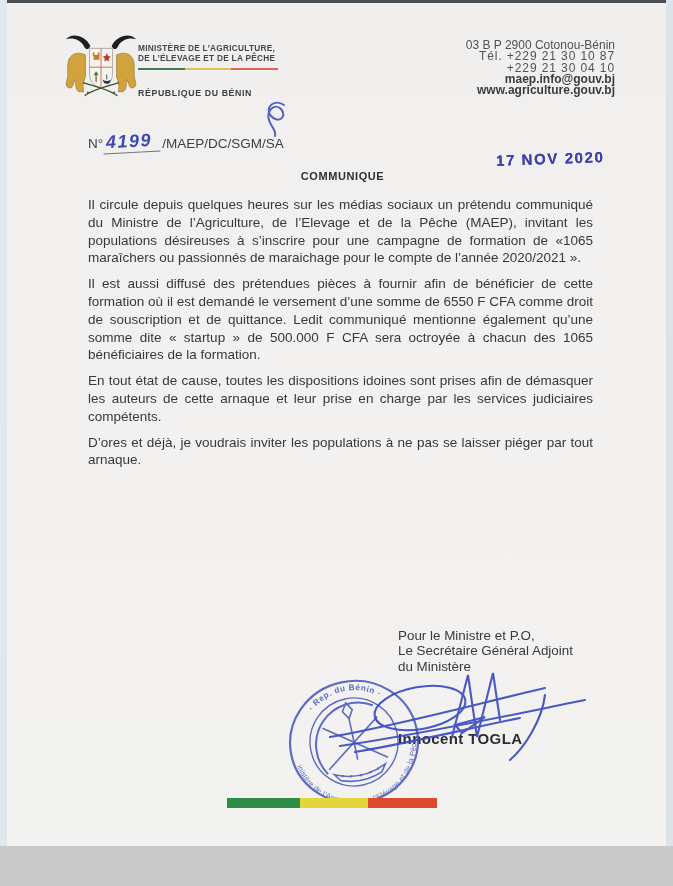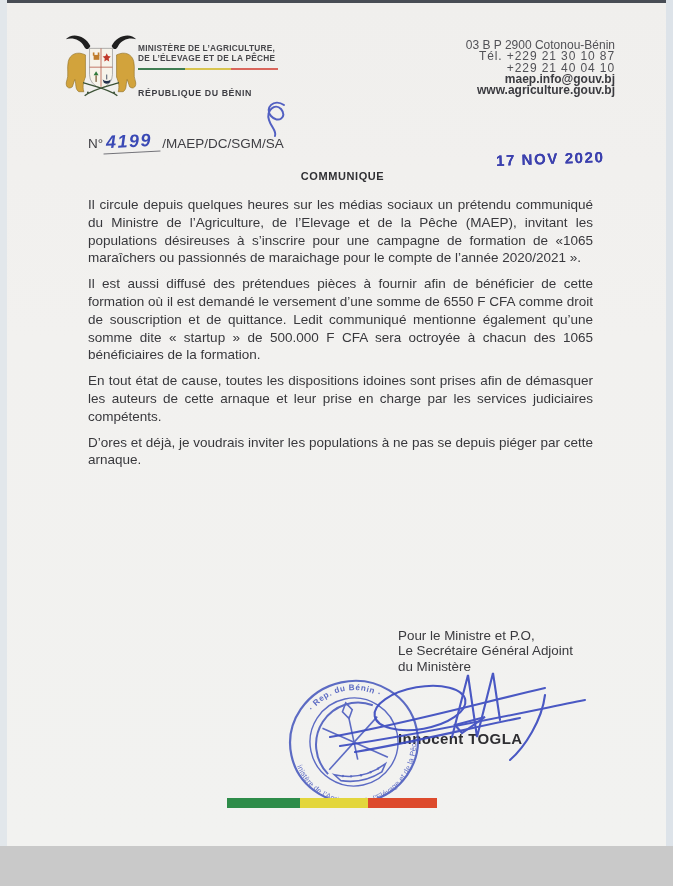--- a/index.html
+++ b/index.html
@@ -104,39 +104,39 @@
       <span class="seg" style="background: rgb(63, 125, 82);"></span>
       <span class="seg" style="background: rgb(216, 196, 79);"></span>
       <span class="seg" style="background: rgb(217, 102, 92);"></span>
     </div>
     <div class="republic">RÉPUBLIQUE DU BÉNIN</div>
   </div>
 
   <div class="contact">
     <div>03 B P 2900 Cotonou-Bénin</div>
     <div class="phone">Tél. +229 21 30 10 87</div>
-    <div class="phone">+229 21 40 04 10</div>
+    <div class="phone">+229 21 30 04 10</div>
     <div class="strong">maep.info@gouv.bj</div>
     <div class="strong">www.agriculture.gouv.bj</div>
   </div>
 
   <div class="refline"><span>N°</span><span class="refnum">4199</span><span>/MAEP/DC/SGM/SA</span></div>
   <svg class="paraph" viewBox="0 0 40 40" aria-hidden="true">
     <path d="M28,4 C18,-3 8,7 15,15 C22,23 32,16 25,8 C19,2 10,9 13,19 C15,26 21,30 19,35" fill="none" stroke="#4050bd" stroke-width="2" stroke-linecap="round" opacity=".9"></path>
   </svg>
 
   <div class="datestamp">17 NOV 2020</div>
 
   <div class="column">
     <h1 class="title">COMMUNIQUE</h1>
     <div class="body">
         <p class="para">Il circule depuis quelques heures sur les médias sociaux un prétendu communiqué du Ministre de l’Agriculture, de l’Elevage et de la Pêche (MAEP), invitant les populations désireuses à s’inscrire pour une campagne de formation de «1065 maraîchers ou passionnés de maraichage pour le compte de l’année 2020/2021 ».</p>
         <p class="para">Il est aussi diffusé des prétendues pièces à fournir afin de bénéficier de cette formation où il est demandé le versement d’une somme de 6550 F CFA comme droit de souscription et de quittance. Ledit communiqué mentionne également qu’une somme dite « startup » de 500.000 F CFA sera octroyée à chacun des 1065 bénéficiaires de la formation.</p>
         <p class="para">En tout état de cause, toutes les dispositions idoines sont prises afin de démasquer les auteurs de cette arnaque et leur prise en charge par les services judiciaires compétents.</p>
-        <p class="para">D’ores et déjà, je voudrais inviter les populations à ne pas se depuis piéger par cette arnaque.</p>
+        <p class="para">D’ores et déjà, je voudrais inviter les populations à ne pas se laisser piéger par tout arnaque.</p>
       </div>
   </div>
 
   <div class="signblock">
     <div>Pour le Ministre et P.O,</div>
     <div>Le Secrétaire Général Adjoint</div>
     <div>du Ministère</div>
   </div>
   <div class="signname">Innocent TOGLA</div>
 

